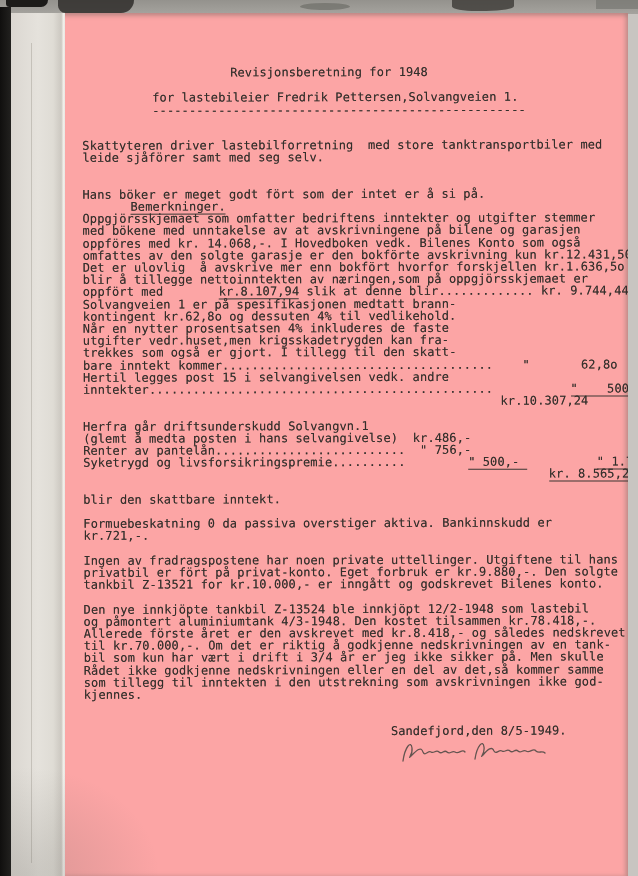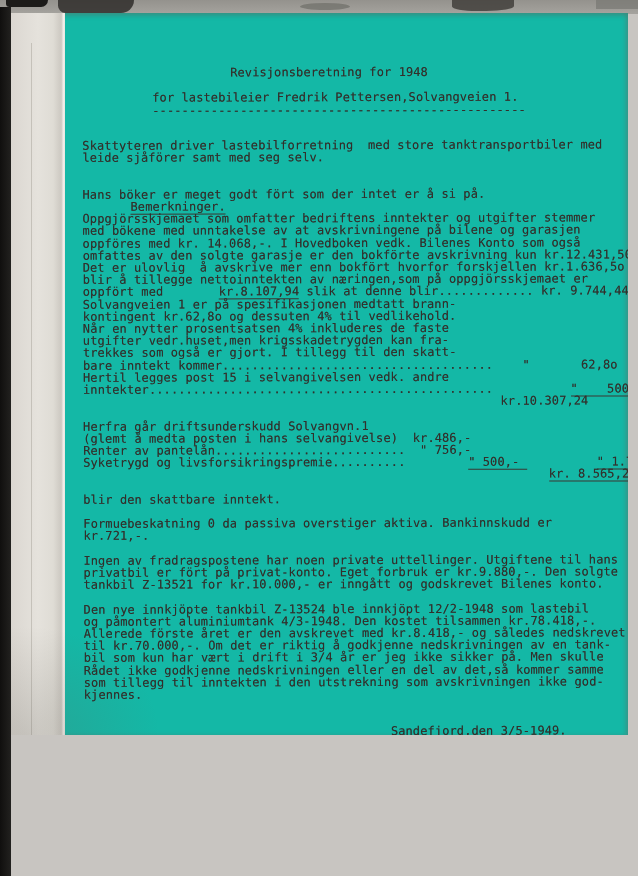--- a/index.html
+++ b/index.html
@@ -16,22 +16,22 @@
   .smudge.s1 { left:58px;  top:0; width:76px; height:13px; background:#2f2d2a; border-radius:0 0 14px 8px; opacity:.85; }
   .smudge.s2 { left:300px; top:3px; width:50px; height:7px; background:#6e6d68; border-radius:50%; opacity:.7; }
   .smudge.s3 { left:452px; top:0; width:62px; height:11px; background:#3c3a36; border-radius:0 0 45% 40%; opacity:.8; }
   .smudge.s4 { left:596px; top:0; width:42px; height:9px;  background:#757470; opacity:.65; }
   .smudge.s5 { left:6px;   top:0; width:42px; height:7px;  background:#1c1b19; border-radius:0 0 8px 4px; }
   .left-strip {
     position:absolute; left:0; top:7px; width:11px; height:869px;
     background:linear-gradient(90deg,#100f0e,#22211f);
   }
   .paper {
-    position:absolute; left:11px; top:13px; width:617px; height:722px;
-    background:#14b8a6; overflow:hidden;
+    position:absolute; left:11px; top:13px; width:617px; height:863px;
+    background:#fca5a5; overflow:hidden;
     box-shadow: inset 0 3px 4px rgba(95,92,85,.32), inset -3px 0 4px rgba(110,107,100,.28);
   }
   .fold-shading {
     position:absolute; left:0; top:0; width:54px; height:100%;
     background:linear-gradient(90deg,#dbd7d1 0%,#e5e2dc 50%,#dfdcd5 78%,#ccc8c1 93%,#f1eee9 97%,#e9e6e1 100%);
   }
   .crease-line {
     position:absolute; left:20px; top:30px; width:1px; height:820px;
     background:rgba(120,115,105,.28);
   }
@@ -70,21 +70,21 @@
   <div class="paper">
     <div class="fold-shading"></div>
     <div class="crease-line"></div>
     <div class="shade-bottom-left"></div>
 
     <div class="textblock">
       <div class="title">Revisjonsberetning for 1948</div>
       <div class="subtitle">for lastebileier Fredrik Pettersen,Solvangveien 1.</div>
       <div class="subtitle-underline">---------------------------------------------------</div>
       <div class="body-lines"><div class="line"><span>Skattyteren driver lastebilforretning  med store tanktransportbiler med</span></div><div class="line"><span>leide sjåförer samt med seg selv.</span></div><div class="line"></div><div class="line"></div><div class="line"><span>Hans böker er meget godt fört som der intet er å si på.</span></div><div class="line"><span class="u">Bemerkninger.</span></div><div class="line"><span>Oppgjörsskjemaet som omfatter bedriftens inntekter og utgifter stemmer</span></div><div class="line"><span>med bökene med unntakelse av at avskrivningene på bilene og garasjen</span></div><div class="line"><span>oppföres med kr. 14.068,-. I Hovedboken vedk. Bilenes Konto som også</span></div><div class="line"><span>omfattes av den solgte garasje er den bokförte avskrivning kun kr.12.431,50</span></div><div class="line"><span>Det er ulovlig  å avskrive mer enn bokfört hvorfor forskjellen kr.1.636,5o</span></div><div class="line"><span>blir å tillegge nettoinntekten av næringen,som på oppgjörsskjemaet er</span></div><div class="line"><span>oppfört med </span><span class="u">kr.8.107,94</span><span> slik at denne blir............. kr. 9.744,44</span></div><div class="line"><span>Solvangveien 1 er på spesifikasjonen medtatt brann-</span></div><div class="line"><span>kontingent kr.62,8o og dessuten 4% til vedlikehold.</span></div><div class="line"><span>Når en nytter prosentsatsen 4% inkluderes de faste</span></div><div class="line"><span>utgifter vedr.huset,men krigsskadetrygden kan fra-</span></div><div class="line"><span>trekkes som også er gjort. I tillegg til den skatt-</span></div><div class="line"><span>bare inntekt kommer.....................................</span>    <span>"</span>       <span>62,8o</span></div><div class="line"><span>Hertil legges post 15 i selvangivelsen vedk. andre</span></div><div class="line"><span>inntekter...............................................</span>    <span class="u">"    500,-  </span></div><div class="line">                                                         <span>kr.10.307,24</span></div><div class="line"></div><div class="line"><span>Herfra går driftsunderskudd Solvangvn.1</span></div><div class="line"><span>(glemt å medta posten i hans selvangivelse)</span>  <span>kr.486,-</span></div><div class="line"><span>Renter av pantelån..........................</span>  <span>" 756,-</span></div><div class="line"><span>Syketrygd og livsforsikringspremie..........</span>  <span class="u">" 500,- </span>   <span class="u">" 1.742,-  </span></div><div class="line">                                                         <span class="u">kr. 8.565,24 </span></div><div class="line"></div><div class="line"><span>blir den skattbare inntekt.</span></div><div class="line"></div><div class="line"><span>Formuebeskatning 0 da passiva overstiger aktiva. Bankinnskudd er</span></div><div class="line"><span>kr.721,-.</span></div><div class="line"></div><div class="line"><span>Ingen av fradragspostene har noen private uttellinger. Utgiftene til hans</span></div><div class="line"><span>privatbil er fört på privat-konto. Eget forbruk er kr.9.880,-. Den solgte</span></div><div class="line"><span>tankbil Z-13521 for kr.10.000,- er inngått og godskrevet Bilenes konto.</span></div><div class="line"></div><div class="line"><span>Den nye innkjöpte tankbil Z-13524 ble innkjöpt 12/2-1948 som lastebil</span></div><div class="line"><span>og påmontert aluminiumtank 4/3-1948. Den kostet tilsammen kr.78.418,-.</span></div><div class="line"><span>Allerede förste året er den avskrevet med kr.8.418,- og således nedskrevet</span></div><div class="line"><span>til kr.70.000,-. Om det er riktig å godkjenne nedskrivningen av en tank-</span></div><div class="line"><span>bil som kun har vært i drift i 3/4 år er jeg ikke sikker på. Men skulle</span></div><div class="line"><span>Rådet ikke godkjenne nedskrivningen eller en del av det,så kommer samme</span></div><div class="line"><span>som tillegg til inntekten i den utstrekning som avskrivningen ikke god-</span></div><div class="line"><span>kjennes.</span></div></div>
-      <div class="place-date">Sandefjord,den 3/5-1949.</div>
+      <div class="place-date">Sandefjord,den 8/5-1949.</div>
     </div>
 
     <svg class="signature" width="150" height="32" viewBox="0 0 150 32">
       <g fill="none" stroke="#4a4742" stroke-width="1.3" stroke-linecap="round" opacity="0.85">
         <path d="M4 24 C6 10 12 3 13 11 C14 18 8 23 12 19 C18 13 22 9 24 15 C26 20 29 13 32 15 C35 17 37 12 40 15 C43 18 45 12 48 15 C51 18 53 13 56 15 C60 18 63 11 66 15"></path>
         <path d="M76 22 C78 9 84 2 85 10 C86 17 80 22 84 18 C89 12 93 9 95 14 C97 18 100 12 103 14 C106 16 108 11 111 14 C114 17 116 11 119 14 C122 17 124 12 127 14 C131 17 134 10 137 14 C140 17 143 13 146 16"></path>
       </g>
     </svg>
   </div>
 

